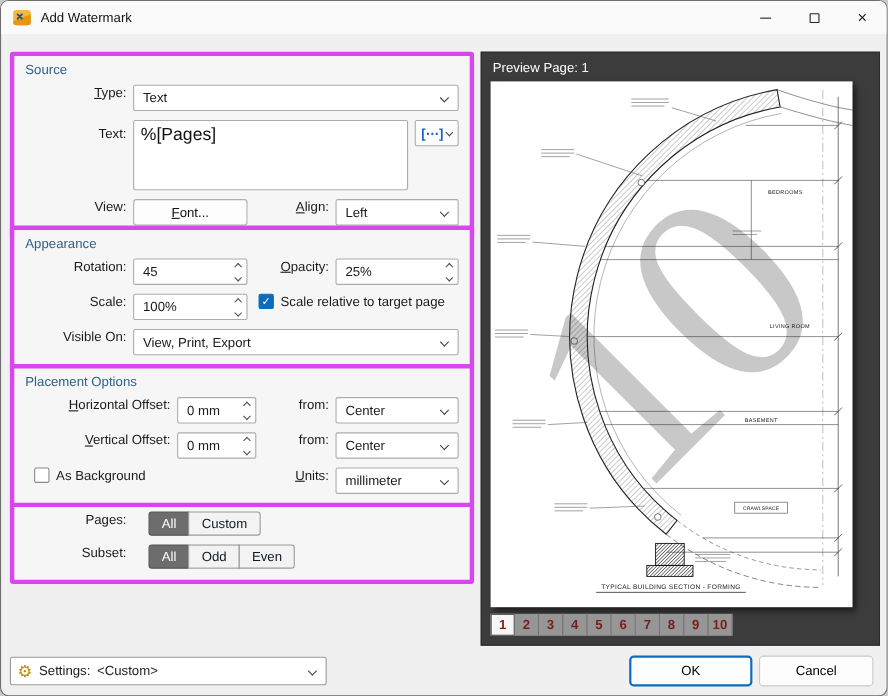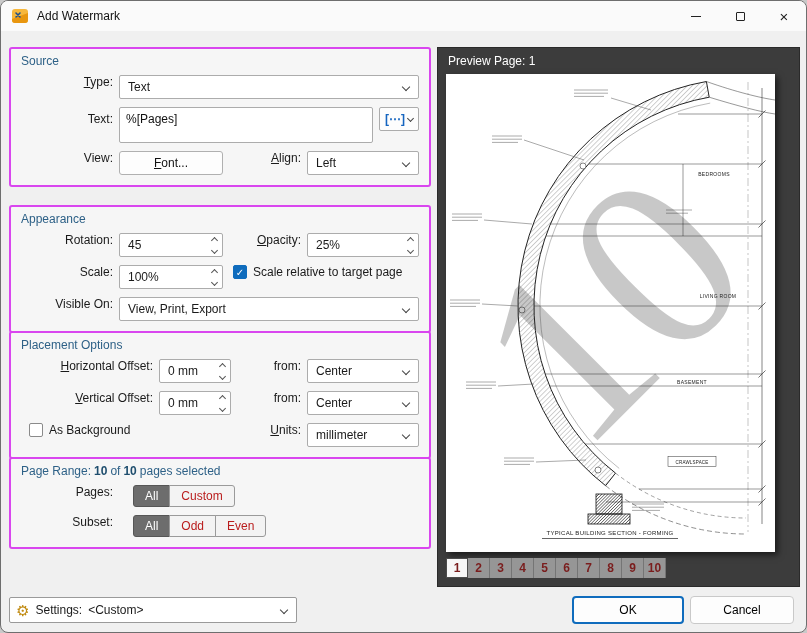--- a/index.html
+++ b/index.html
@@ -11,47 +11,47 @@
   .titlebar{height:30px;background:#fafafa;display:flex;align-items:center;padding-left:10px}
   .app-icon{width:18px;height:18px;flex:none}
   .title{margin-left:8px;font-size:12px;color:#111}
   .win-controls{margin-left:auto;display:flex;height:100%}
   .win-btn{width:44px;height:100%;display:flex;align-items:center;justify-content:center;color:#222}
   .min-glyph{width:10px;height:1px;background:#222;display:block}
   .max-glyph{width:9px;height:9px;border:1px solid #222;border-radius:1px;display:block}
   .close-glyph{font-size:15px;line-height:1}
 
   
-  .group{position:absolute;left:8px;width:422px;background:#f6f6f6;border:2px solid #d946ef;border-radius:3px;padding-bottom:6px}
+  .group{position:absolute;left:8px;width:422px;background:#f6f6f6;border:4px solid #d946ef;border-radius:3px;padding-bottom:6px}
   .group-title{padding:5px 10px 3px;color:#2e6187;font-size:12px}
   .row{display:flex;align-items:flex-start;padding:4px 10px}
   .lbl{width:92px;text-align:right;margin-right:6px;flex:none;color:#1a1a1a}
   .lbl-wide{width:132px;text-align:right;margin-right:6px;flex:none}
   .lbl-right{margin-left:auto;margin-right:6px;flex:none}
 
   
   .combo{height:24px;background:#fff;border:1px solid #acacac;border-radius:2px;display:flex;align-items:center;padding:0 22px 0 8px;position:relative;font-size:12px}
   .combo .chev{position:absolute;right:9px;top:8px;width:6px;height:6px;border-right:1.4px solid #444;border-bottom:1.4px solid #444;transform:rotate(45deg)}
   .flex1{flex:1}
   .w112{width:112px;flex:none}
   .spinner{height:24px;background:#fff;border:1px solid #acacac;border-radius:2px;display:flex;align-items:center;padding:0 18px 0 8px;position:relative;flex:none}
   .w104{width:104px}.w92{width:72px}
   .spin-arrows{position:absolute;right:5px;top:4px;display:flex;flex-direction:column;gap:5px}
   .car-up{width:5px;height:5px;border-left:1.3px solid #555;border-top:1.3px solid #555;transform:rotate(45deg);display:block}
   .car-down{width:5px;height:5px;border-right:1.3px solid #555;border-bottom:1.3px solid #555;transform:rotate(45deg);display:block}
   .btn{height:24px;background:#fdfdfd;border:1px solid #b0b0b0;border-radius:3px;display:inline-flex;align-items:center;justify-content:center;padding:0 14px;font-size:12px;color:#111}
-  .textarea{width:258px;height:36px;background:#fff;border:1px solid #acacac;border-radius:2px;resize:none;font-family:"Liberation Sans",sans-serif;font-size:12px;padding:4px 6px;color:#111}
+  .textarea{width:258px;height:64px;background:#fff;border:1px solid #acacac;border-radius:2px;resize:none;font-family:"Liberation Sans",sans-serif;font-size:16px;padding:4px 6px;color:#111}
   .macro-btn{width:40px;height:24px;margin-left:6px;background:#fdfdfd;border:1px solid #acacac;border-radius:2px;display:flex;align-items:center;justify-content:center;gap:3px;flex:none}
   .macro-glyph{color:#1565c0;font-weight:bold;font-size:12px;line-height:1}
   .macro-btn .chev{width:5px;height:5px;border-right:1.3px solid #444;border-bottom:1.3px solid #444;transform:rotate(45deg);margin-top:-2px}
   .cb{width:14px;height:14px;border:1px solid #8a8a8a;background:#fff;border-radius:2px;flex:none;display:flex;align-items:center;justify-content:center}
   .cb.checked{background:#0f6cbd;border-color:#0f6cbd;color:#fff;font-size:10px}
   .cb-wrap{display:flex;align-items:center;gap:6px}
   .seg{display:flex}
-  .seg-btn{height:22px;padding:0 11px;border:1px solid #9a9a9a;background:#f3f3f3;display:flex;align-items:center;margin-left:-1px;font-size:12px;color:#b91c1c}
+  .seg-btn{height:22px;padding:0 11px;border:1px solid #9a9a9a;background:#f3f3f3;display:flex;align-items:center;margin-left:-1px;font-size:12px;color:#0f172a}
   .seg-btn:first-child{border-radius:3px 0 0 3px;margin-left:14px}
   .seg-btn:last-child{border-radius:0 3px 3px 0}
   .seg-btn.active{background:#6d6d6d;border-color:#565656;color:#fff}
   .range-title{padding:5px 10px 3px;color:#2e6187}
   .range-title .num{font-weight:bold;color:#1f4e6e}
   .range-title span{margin-right:3px}
 
   
   .preview{position:absolute;left:436px;top:46px;width:363px;height:540px;background:#3c3c3c;border:1px solid #2a2a2a}
   .preview-label{color:#fff;padding:6px 10px;font-size:12px}
@@ -209,23 +209,20 @@
       </span>
       <span class="lbl-right"><u>U</u>nits:</span>
       <div class="combo w112">
         <span>millimeter</span>
         <span class="chev"></span>
       </div>
     </div>
   </div>
 
   <div class="group" style="top:456px">
-    <div class="range-title">
-      <span>Page Range:</span><span class="num">10</span><span>of</span><span class="num">10</span><span>pages selected</span>
-    </div>
     <div class="row">
       <span class="lbl">Pages:</span>
       <div class="seg">
         <div class="seg-btn active">All</div>
         <div class="seg-btn">Custom</div>
       </div>
     </div>
     <div class="row">
       <span class="lbl">Subset:</span>
       <div class="seg">

